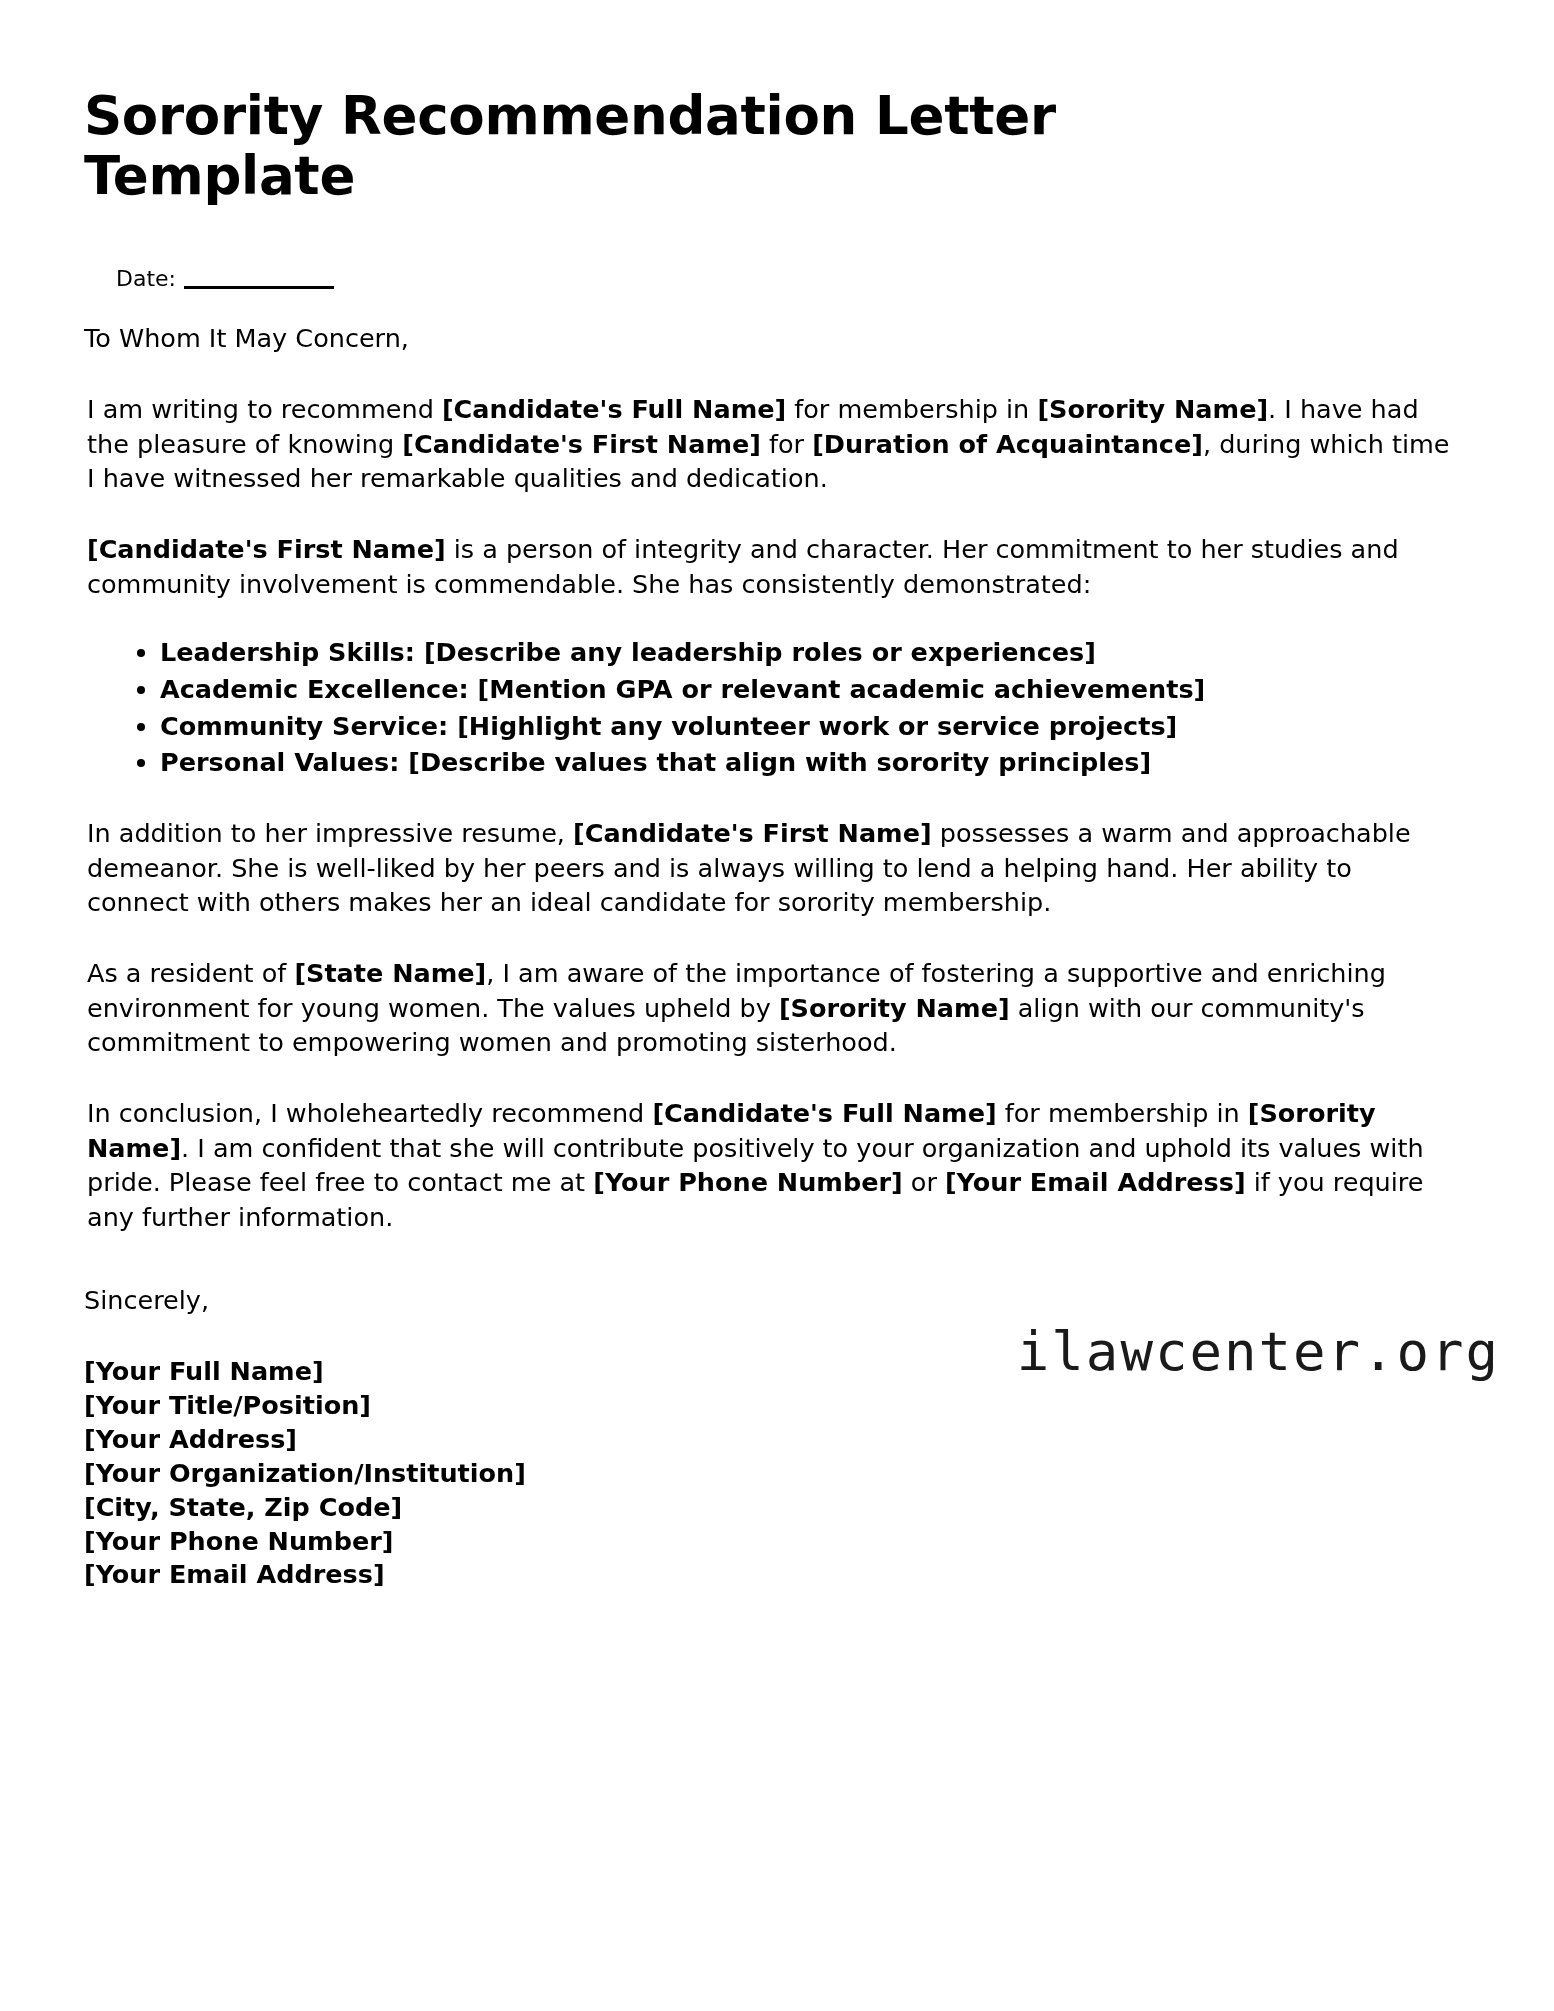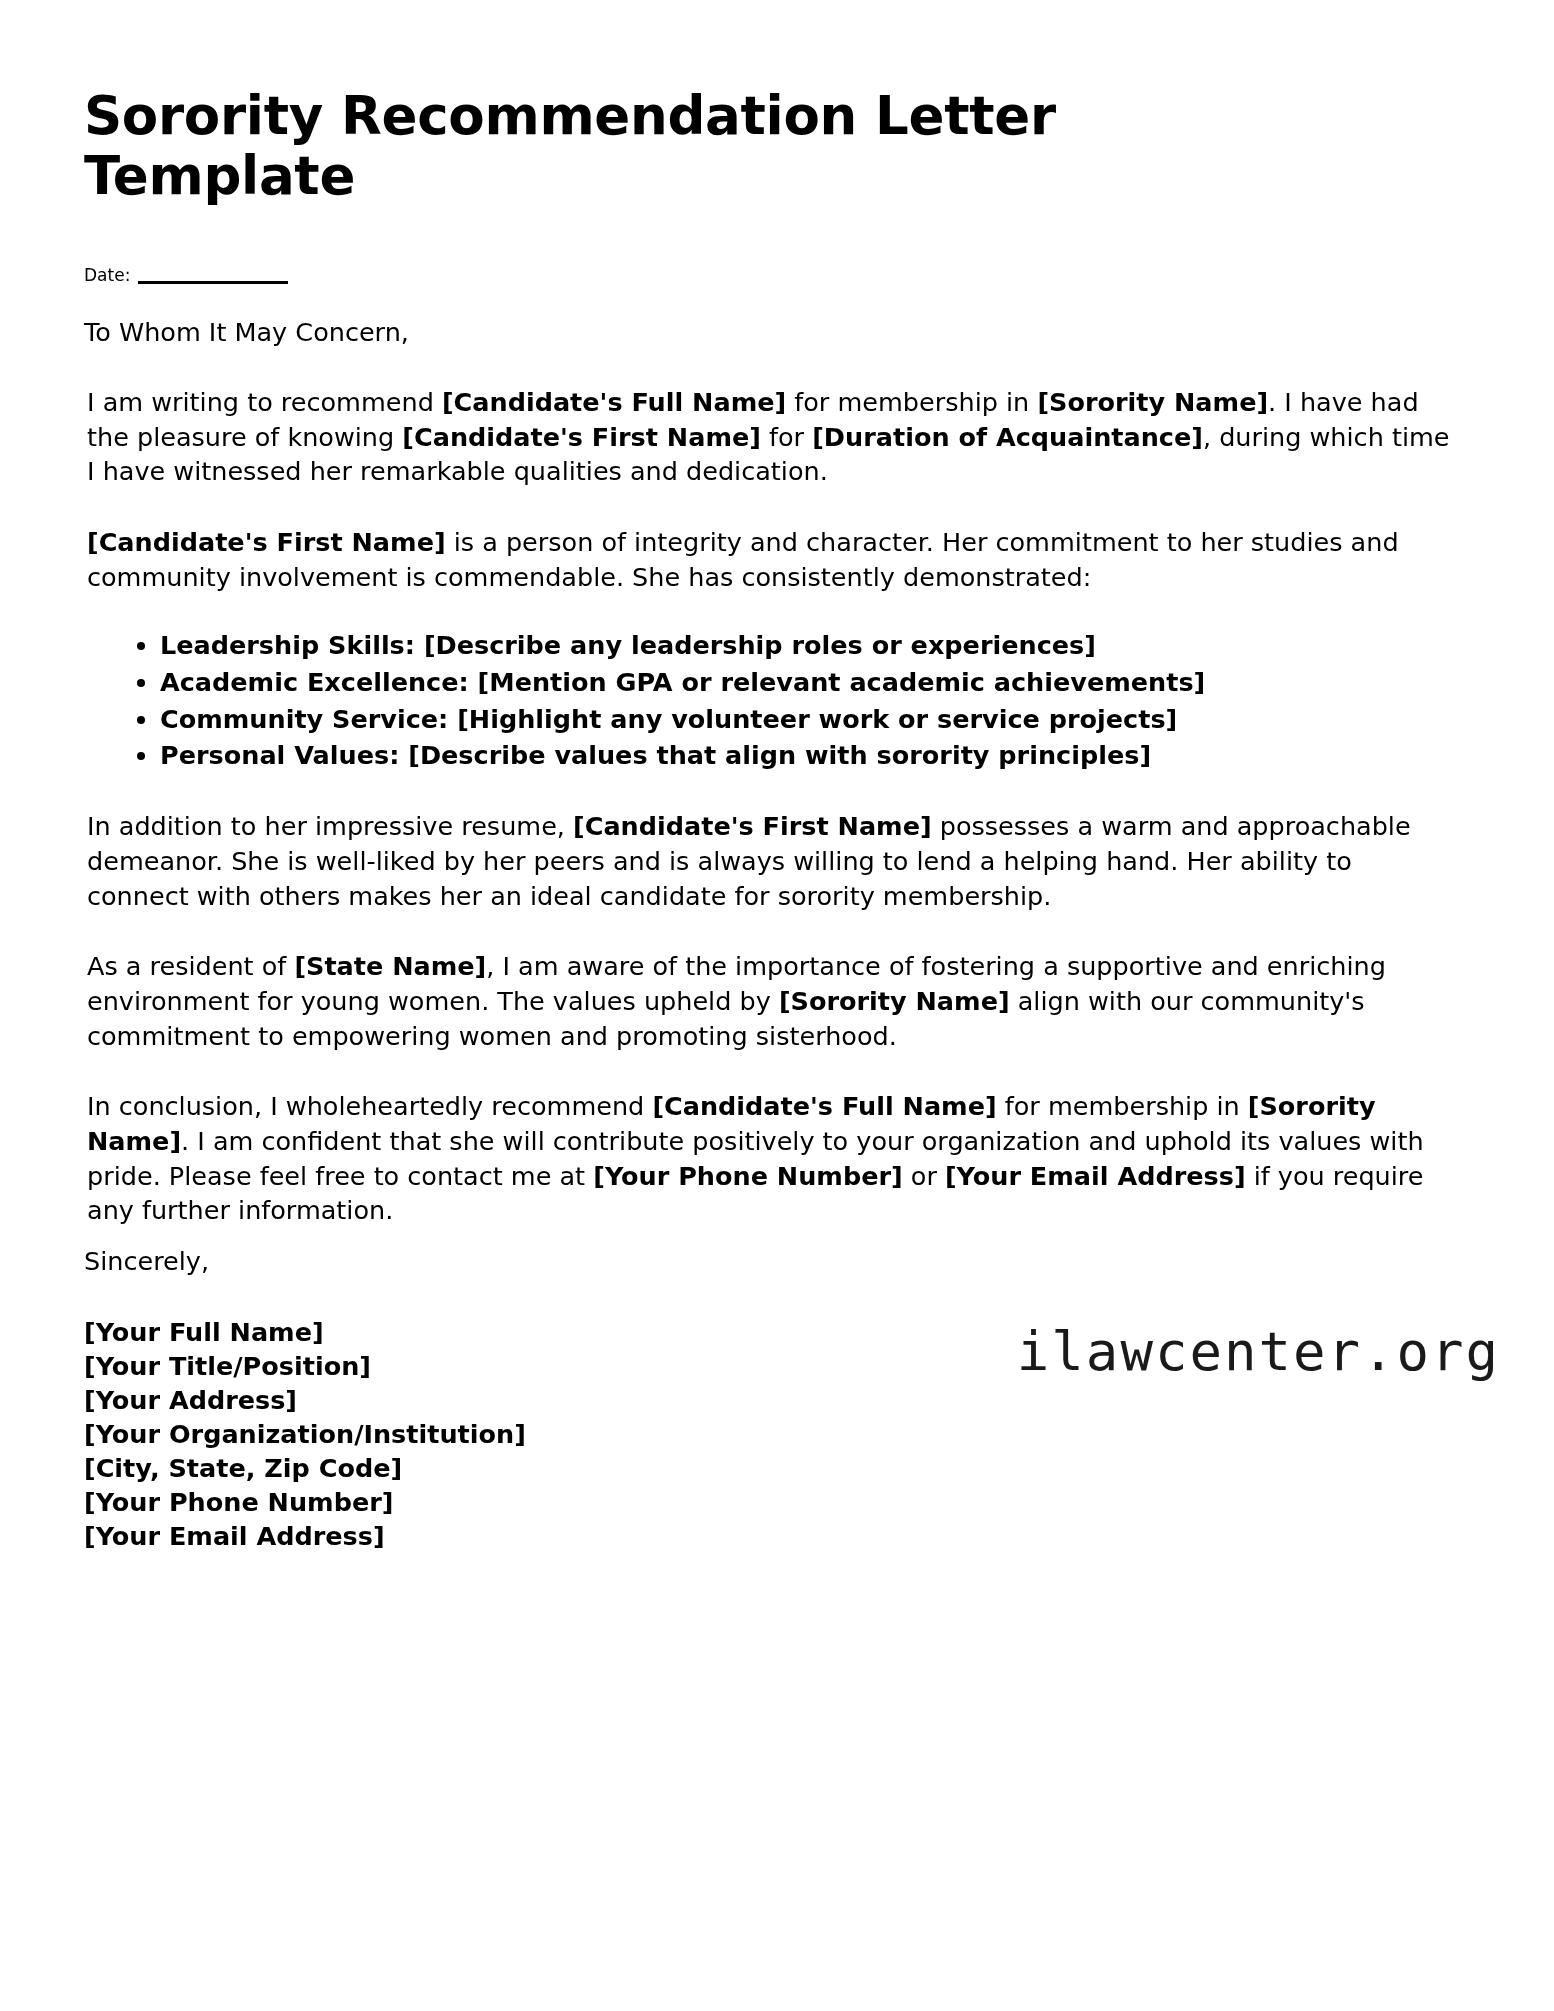--- a/index.html
+++ b/index.html
@@ -29,24 +29,25 @@
     font-family: "DejaVu Sans", sans-serif;
     font-weight: bold;
     font-size: 53px;
     line-height: 1.13;
     letter-spacing: -0.3px;
     margin: 0 0 0 0;
     max-width: 1180px;
     color: #000;
   }
   .date-line {
-    font-size: 17px;
+    font-size: 22px;
     line-height: 1.35;
     margin-top: 58px;
     white-space: nowrap;
+    margin-left: 32px;
   }
   .blank-rule {
     display: inline-block;
     width: 150px;
     border-bottom: 3px solid #000;
     vertical-align: -3px;
     margin-left: 8px;
   }
   .salutation {
     font-size: 25.5px;
@@ -70,21 +71,21 @@
   }
   ul.highlights li {
     font-size: 25.5px;
     line-height: 1.36;
     font-weight: bold;
     margin: 0 0 2px 0;
   }
   .closing {
     font-size: 25.5px;
     line-height: 1.35;
-    margin-top: 16px;
+    margin-top: 48px;
   }
   .signature-block {
     margin-top: 38px;
   }
   .sig-line {
     font-size: 25.5px;
     line-height: 1.33;
     font-weight: bold;
     white-space: nowrap;
   }

